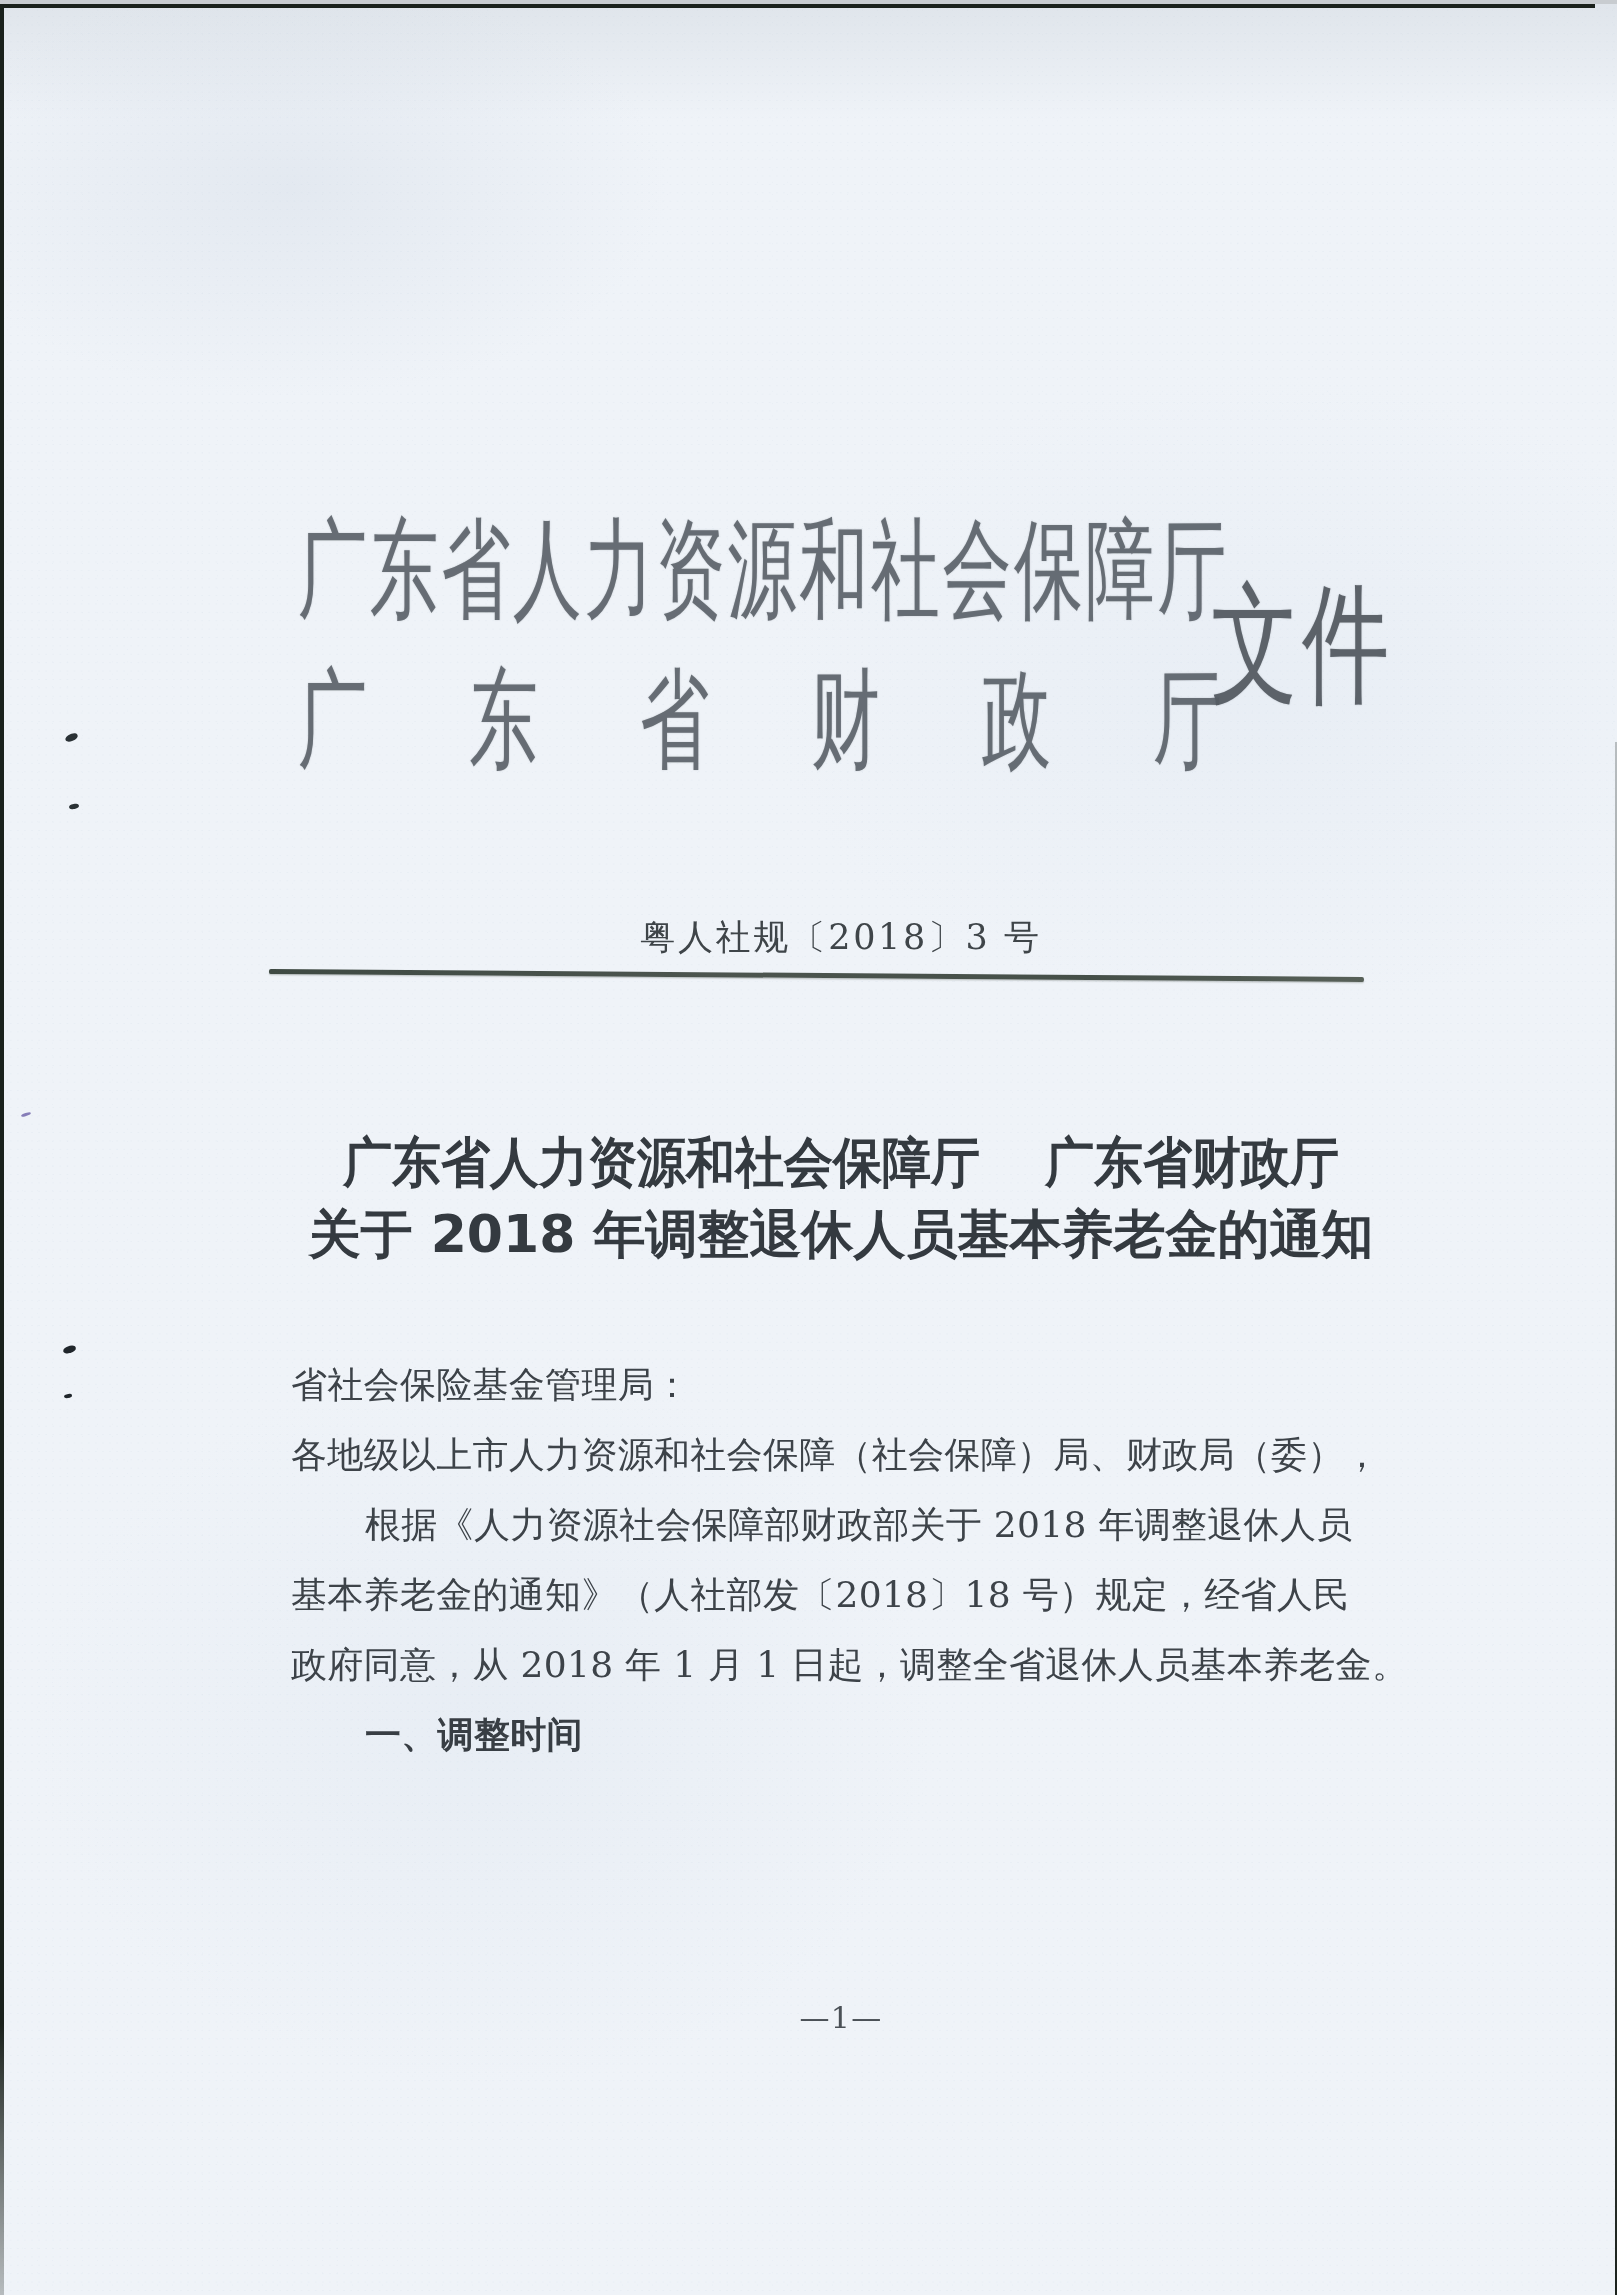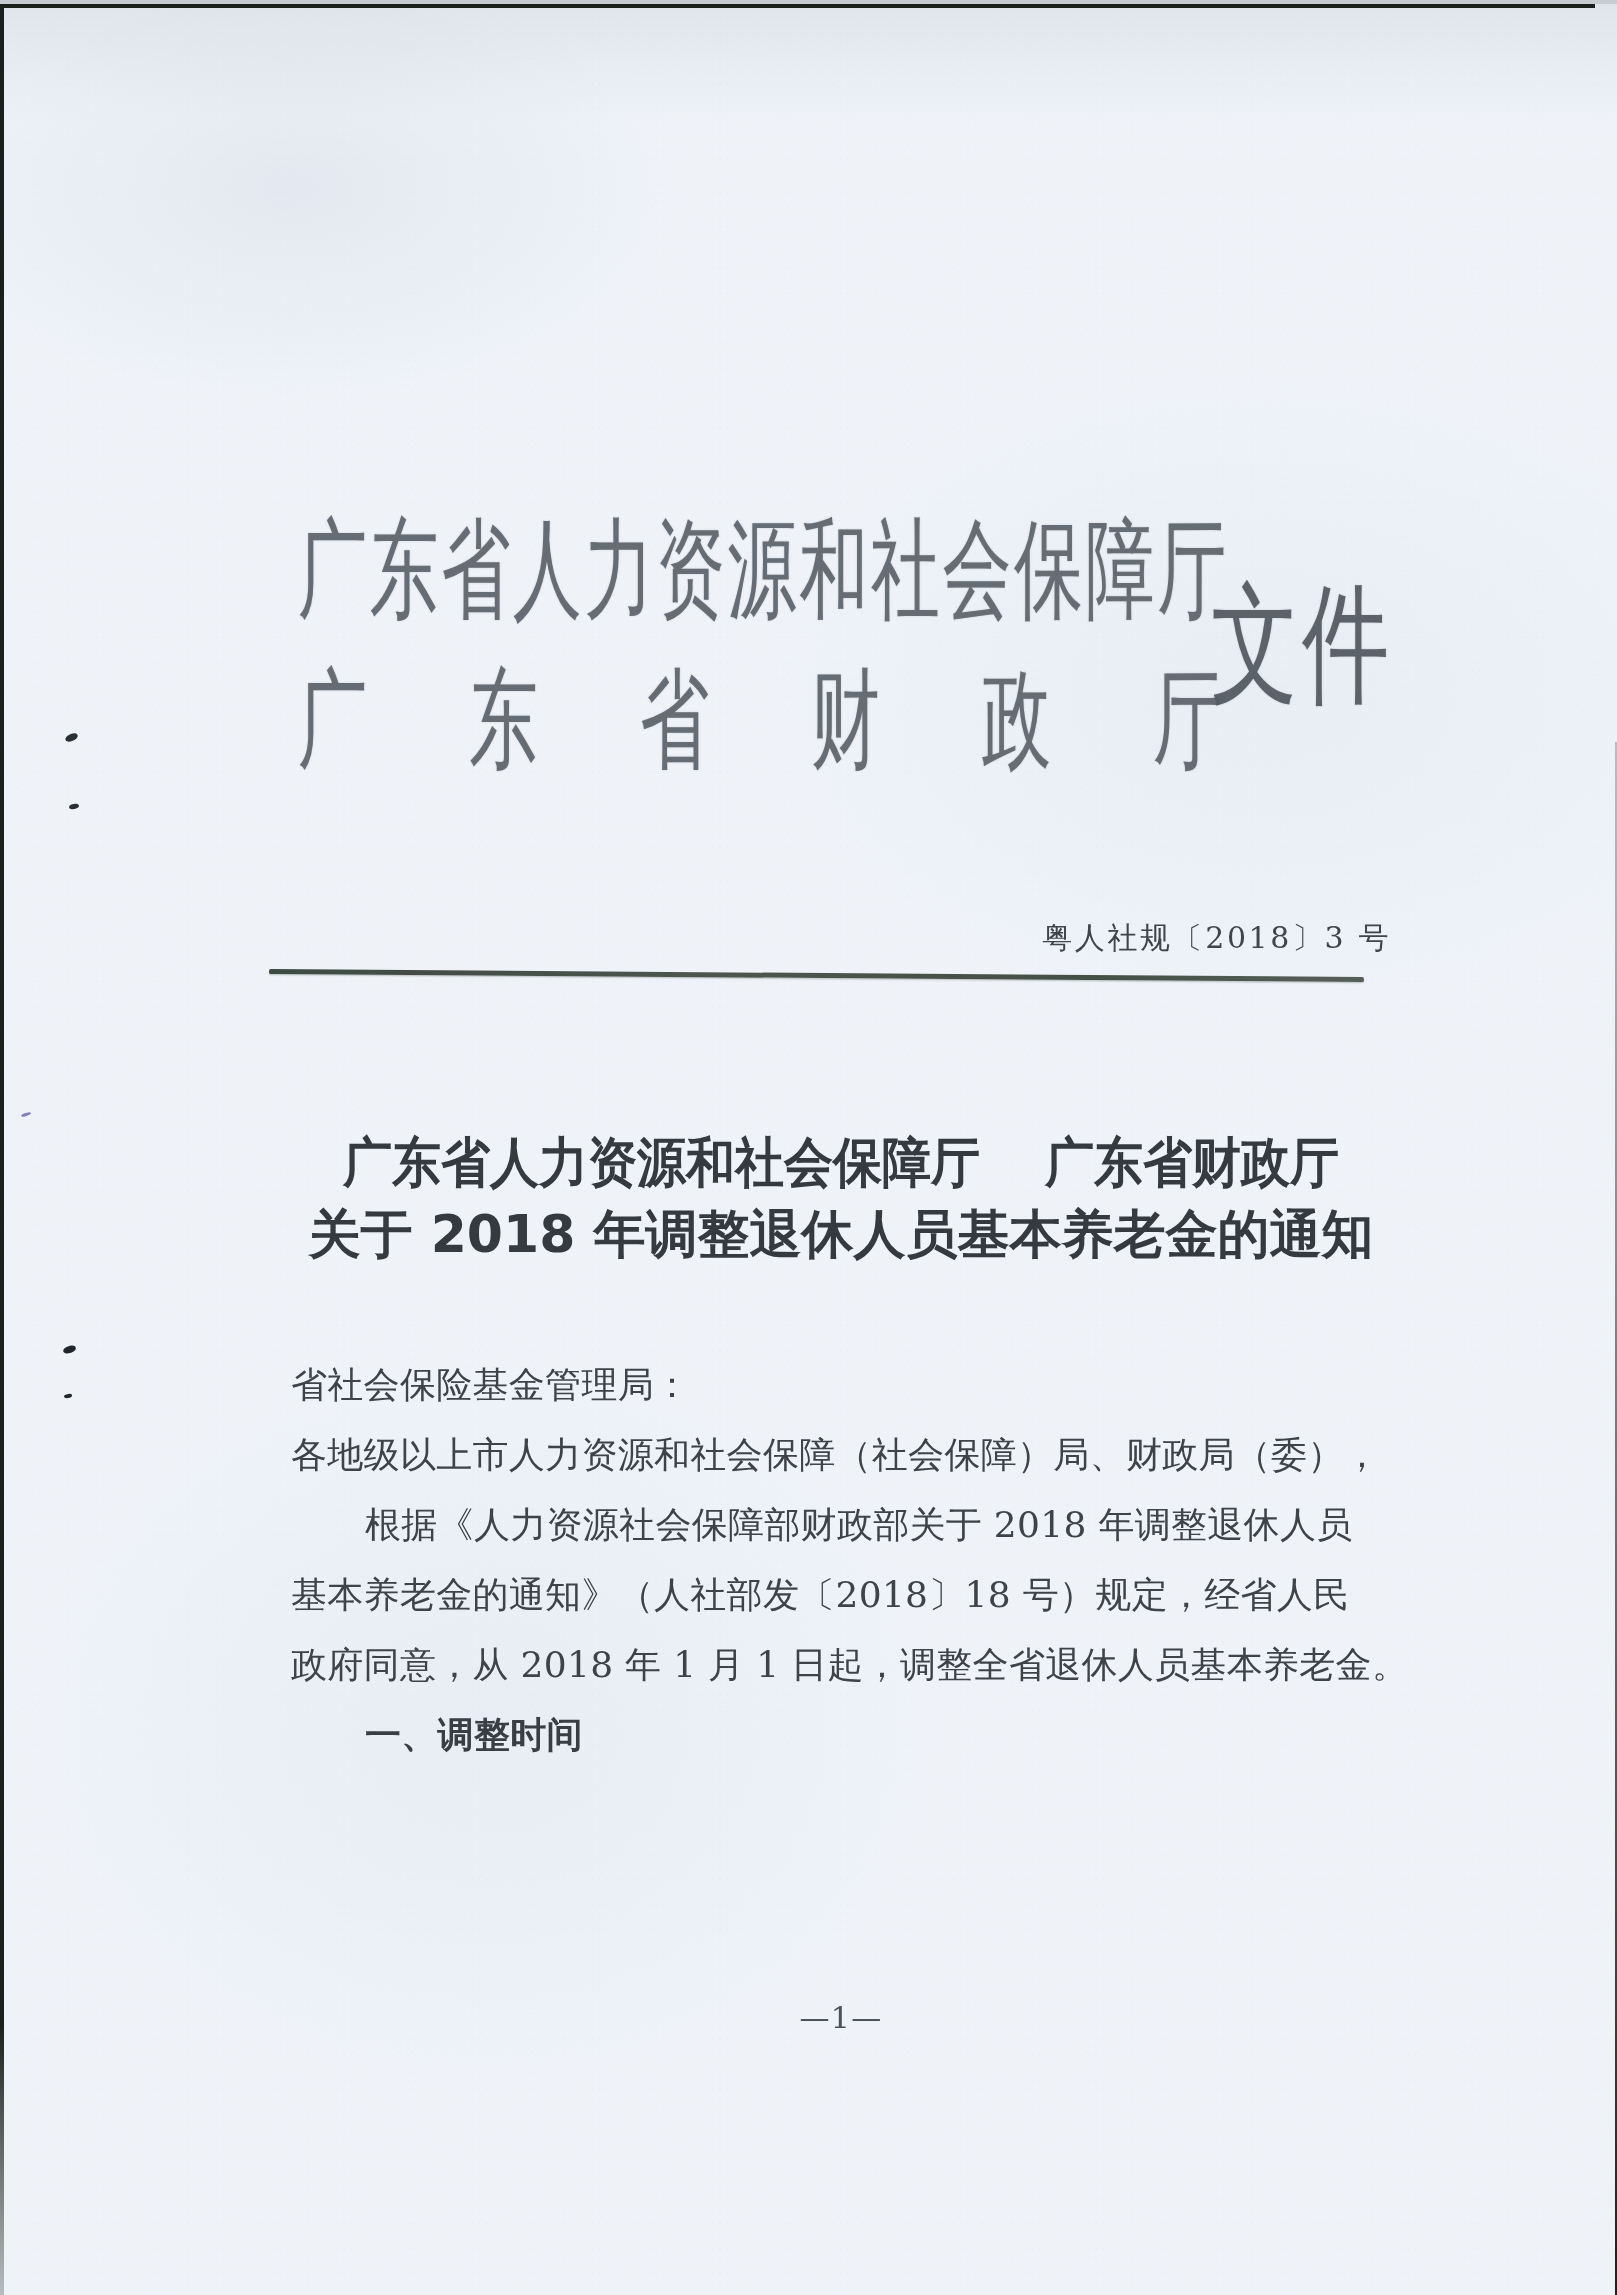--- a/index.html
+++ b/index.html
@@ -66,22 +66,22 @@
     position: absolute; left: 1211px; top: 575px;
     font-size: 87px; line-height: 87px; letter-spacing: 3.9px;
     color: rgba(86,93,100,0.95);
     white-space: nowrap;
     transform: scaleY(1.5); transform-origin: left top;
     text-shadow: 0 0 1.3px rgba(86,93,100,0.35);
   }
 
   .doc-number {
     position: absolute; left: 291px; top: 914px; width: 1100px;
-    text-align: right;
-    font-size: 30px; line-height: 39px; letter-spacing: 2.6px;
+    text-align: center;
+    font-size: 35px; line-height: 39px; letter-spacing: 2.6px;
     color: #3f4549;
     white-space: nowrap;
   }
 
   .rule {
     position: absolute; left: 269px; top: 965px; width: 1095px; height: 4.5px;
     background: linear-gradient(90deg, #3f4a43 0%, #4c554f 40%, #454f48 75%, #576058 100%);
     border-radius: 1.9px;
     transform: rotate(0.42deg); transform-origin: left center;
     box-shadow: 0 1.3px 1.3px rgba(70,80,72,0.25);

